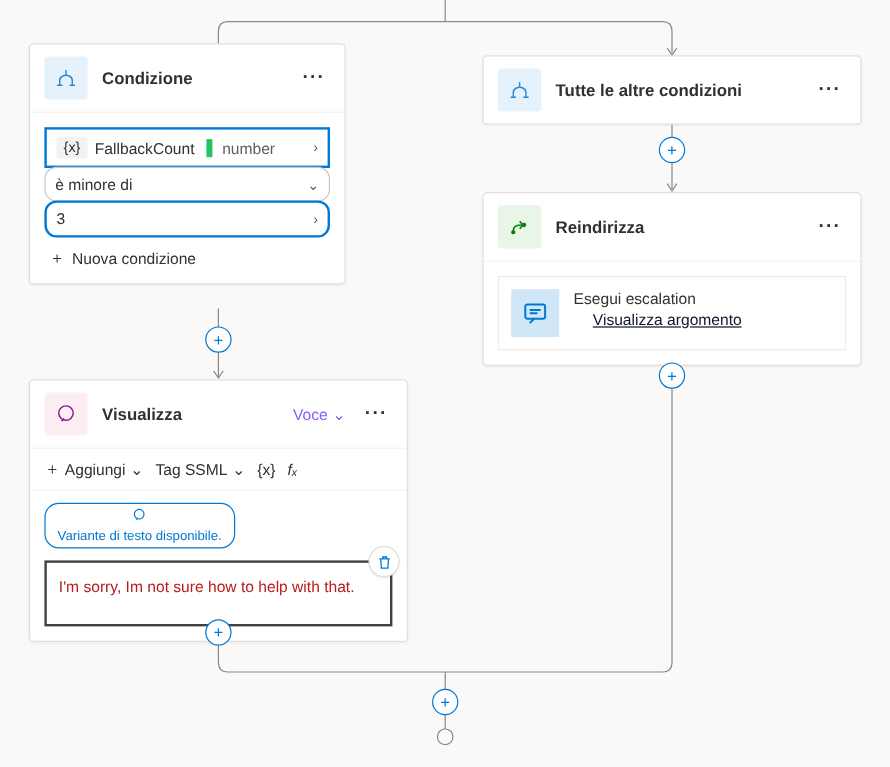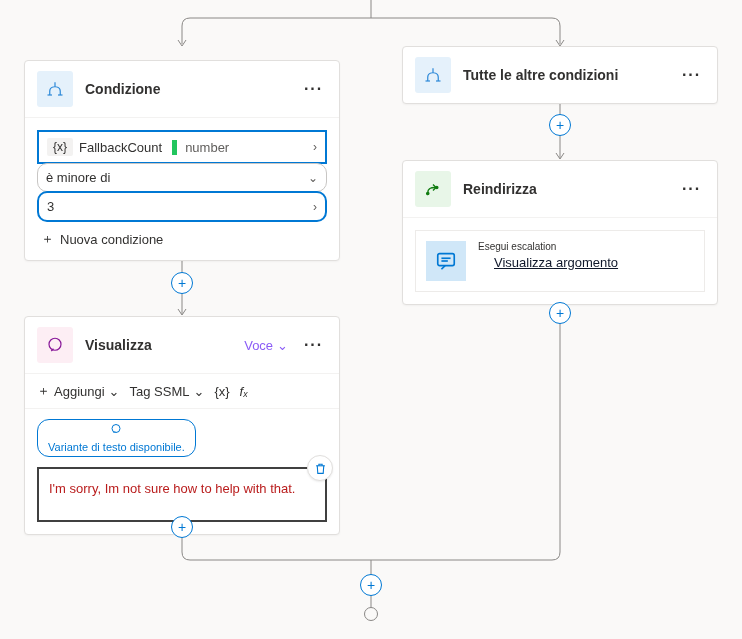--- a/index.html
+++ b/index.html
@@ -167,21 +167,21 @@
     padding: 10px;
     align-items: flex-start;
   }
   .redir-icon {
     width: 40px; height: 40px;
     background: #d0e7f8;
     display: flex; align-items: center; justify-content: center;
     color: #0078d4;
     flex-shrink: 0;
   }
-  .redir-title { font-size: 10px; color: #323130; margin-bottom: 2px; }
+  .redir-title { font-size: 13px; color: #323130; margin-bottom: 2px; }
   .redir-link { font-size: 13px; color: #0f172a; text-decoration: underline; cursor: pointer; margin-left: 16px; }
 
   
   .plus-circle {
     position: absolute;
     width: 22px; height: 22px;
     border-radius: 50%;
     background: #fff;
     border: 1px solid #0078d4;
     color: #0078d4;
@@ -226,21 +226,21 @@
   <path d="M 371 560 L 371 608" stroke="#8a8886" fill="none" stroke-width="1"></path>
 </svg>
 
 <div class="plus-circle" style="left:171px; top:272px">+</div>
 <div class="plus-circle" style="left:171px; top:516px">+</div>
 <div class="plus-circle" style="left:549px; top:114px">+</div>
 <div class="plus-circle" style="left:549px; top:302px">+</div>
 <div class="plus-circle" style="left:360px; top:574px">+</div>
 <div class="end-circle" style="left:364px; top:607px"></div>
 
-<div class="card" style="left:24px; top:60px; width:316px">
+<div class="card" style="left:24px; top:36px; width:264px">
   <div class="card-header">
     <div class="icon-box blue">
       <svg width="18" height="18" viewBox="0 0 24 24" fill="none" stroke="currentColor" stroke-width="1.6">
         <path d="M12 3 L12 9"></path>
           <path d="M12 9 C12 9 5 9 5 15 L5 20"></path>
           <path d="M12 9 C12 9 19 9 19 15 L19 20"></path>
         <path d="M2 20 L8 20"></path>
           <path d="M16 20 L22 20"></path>
       </svg>
     </div>

